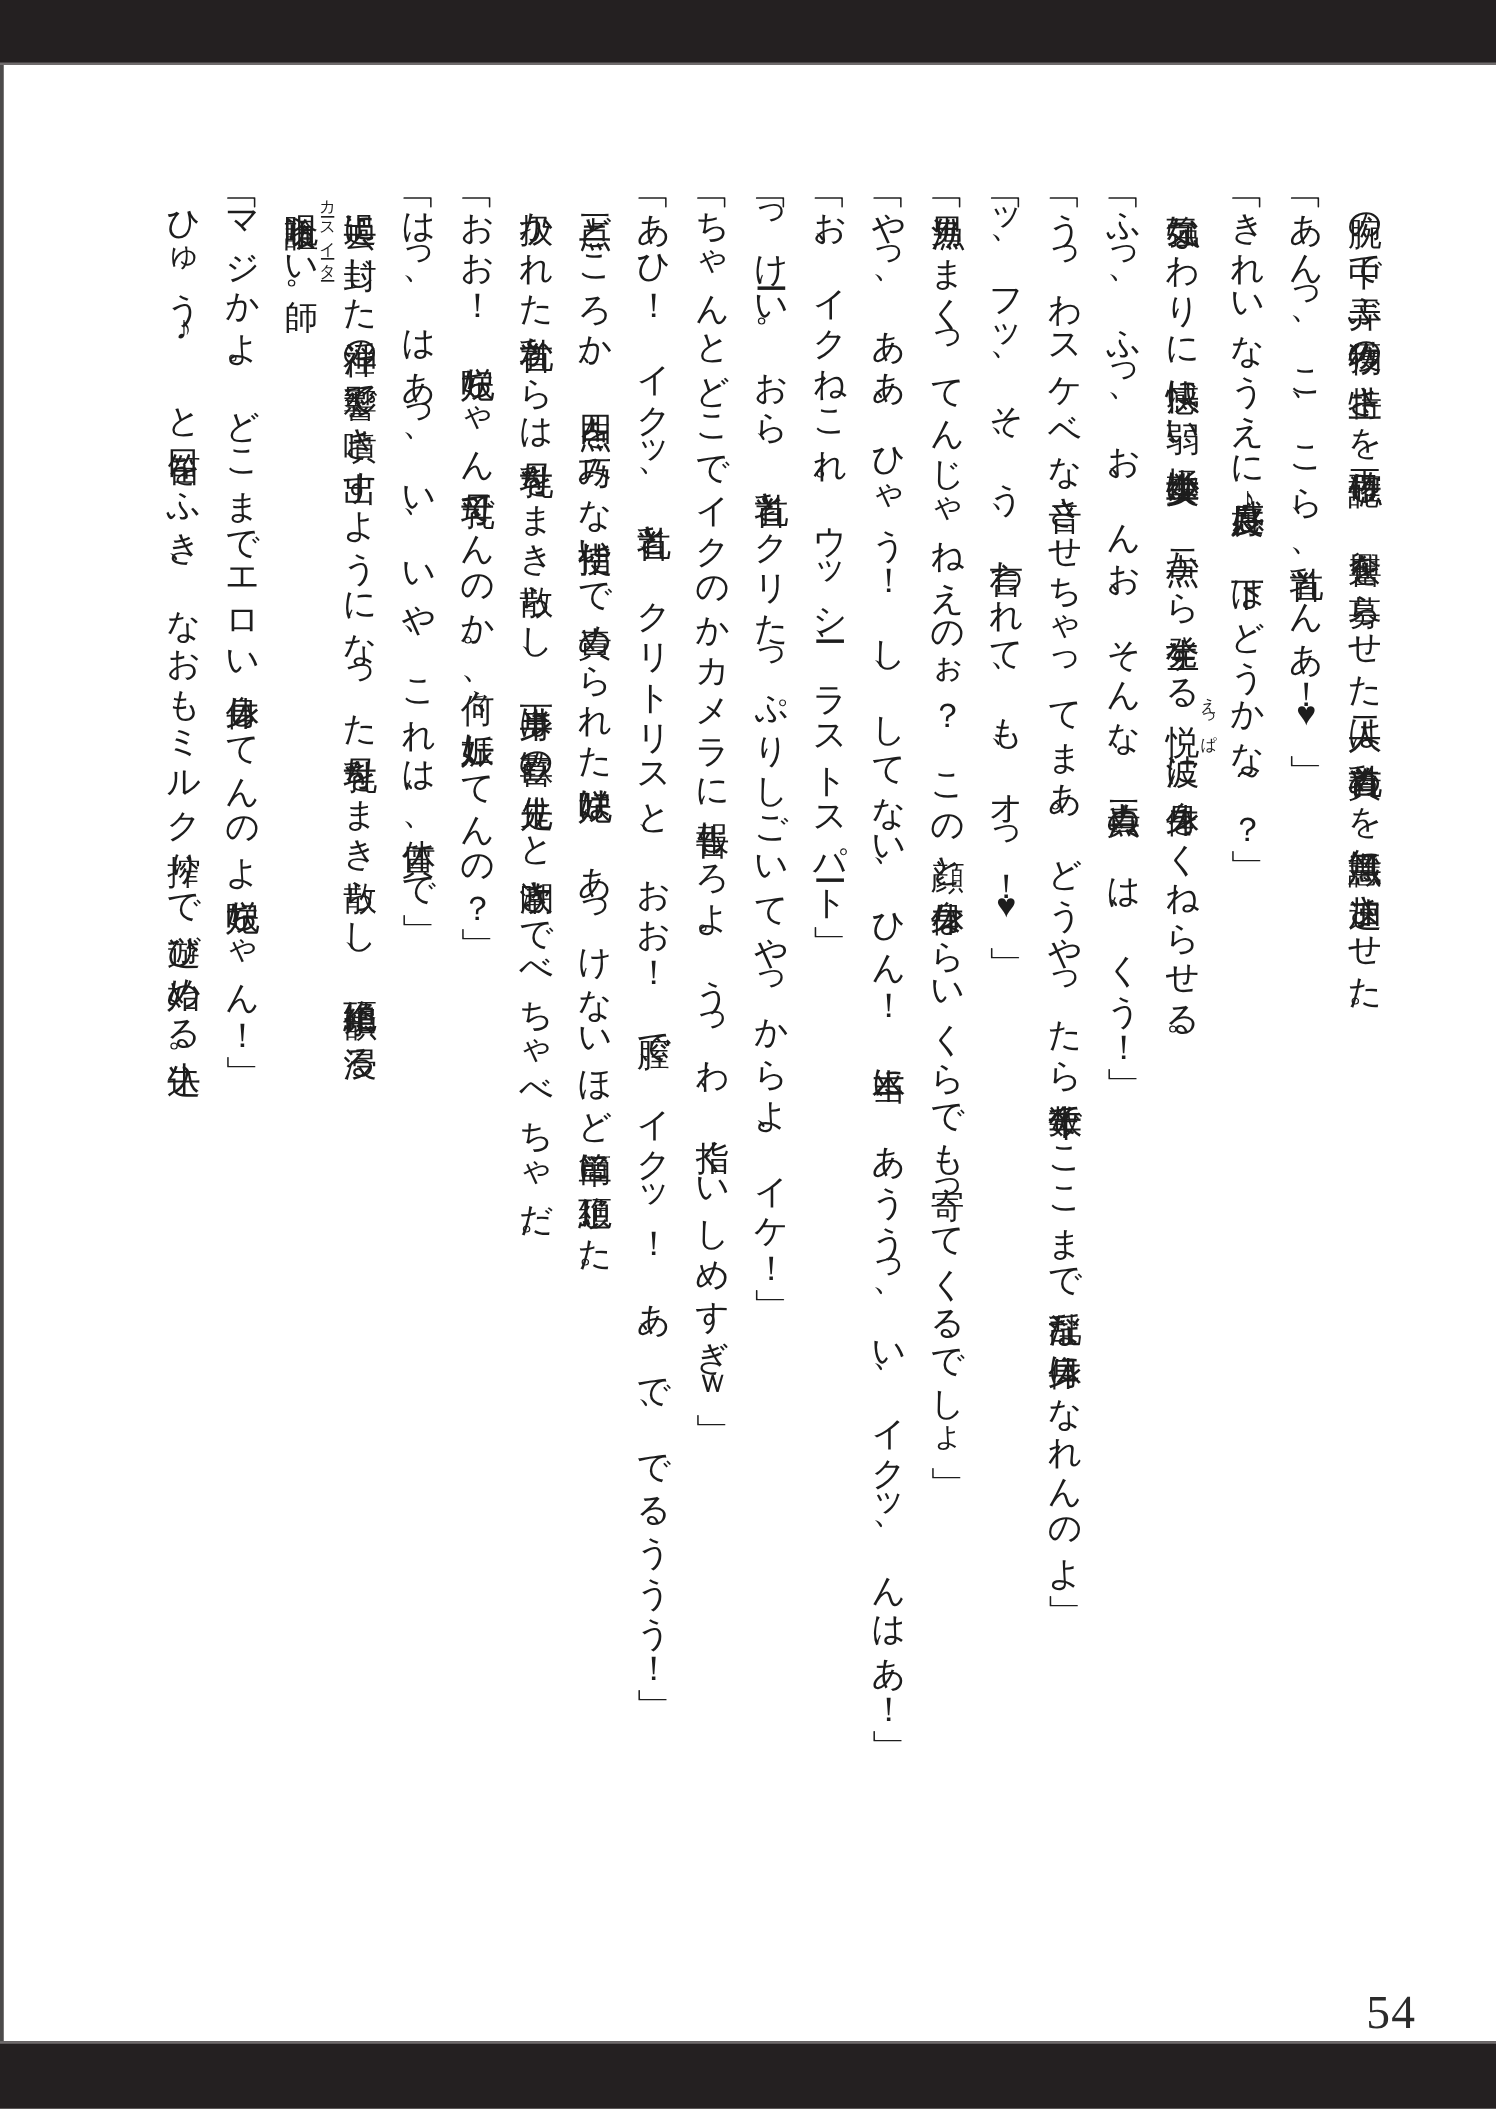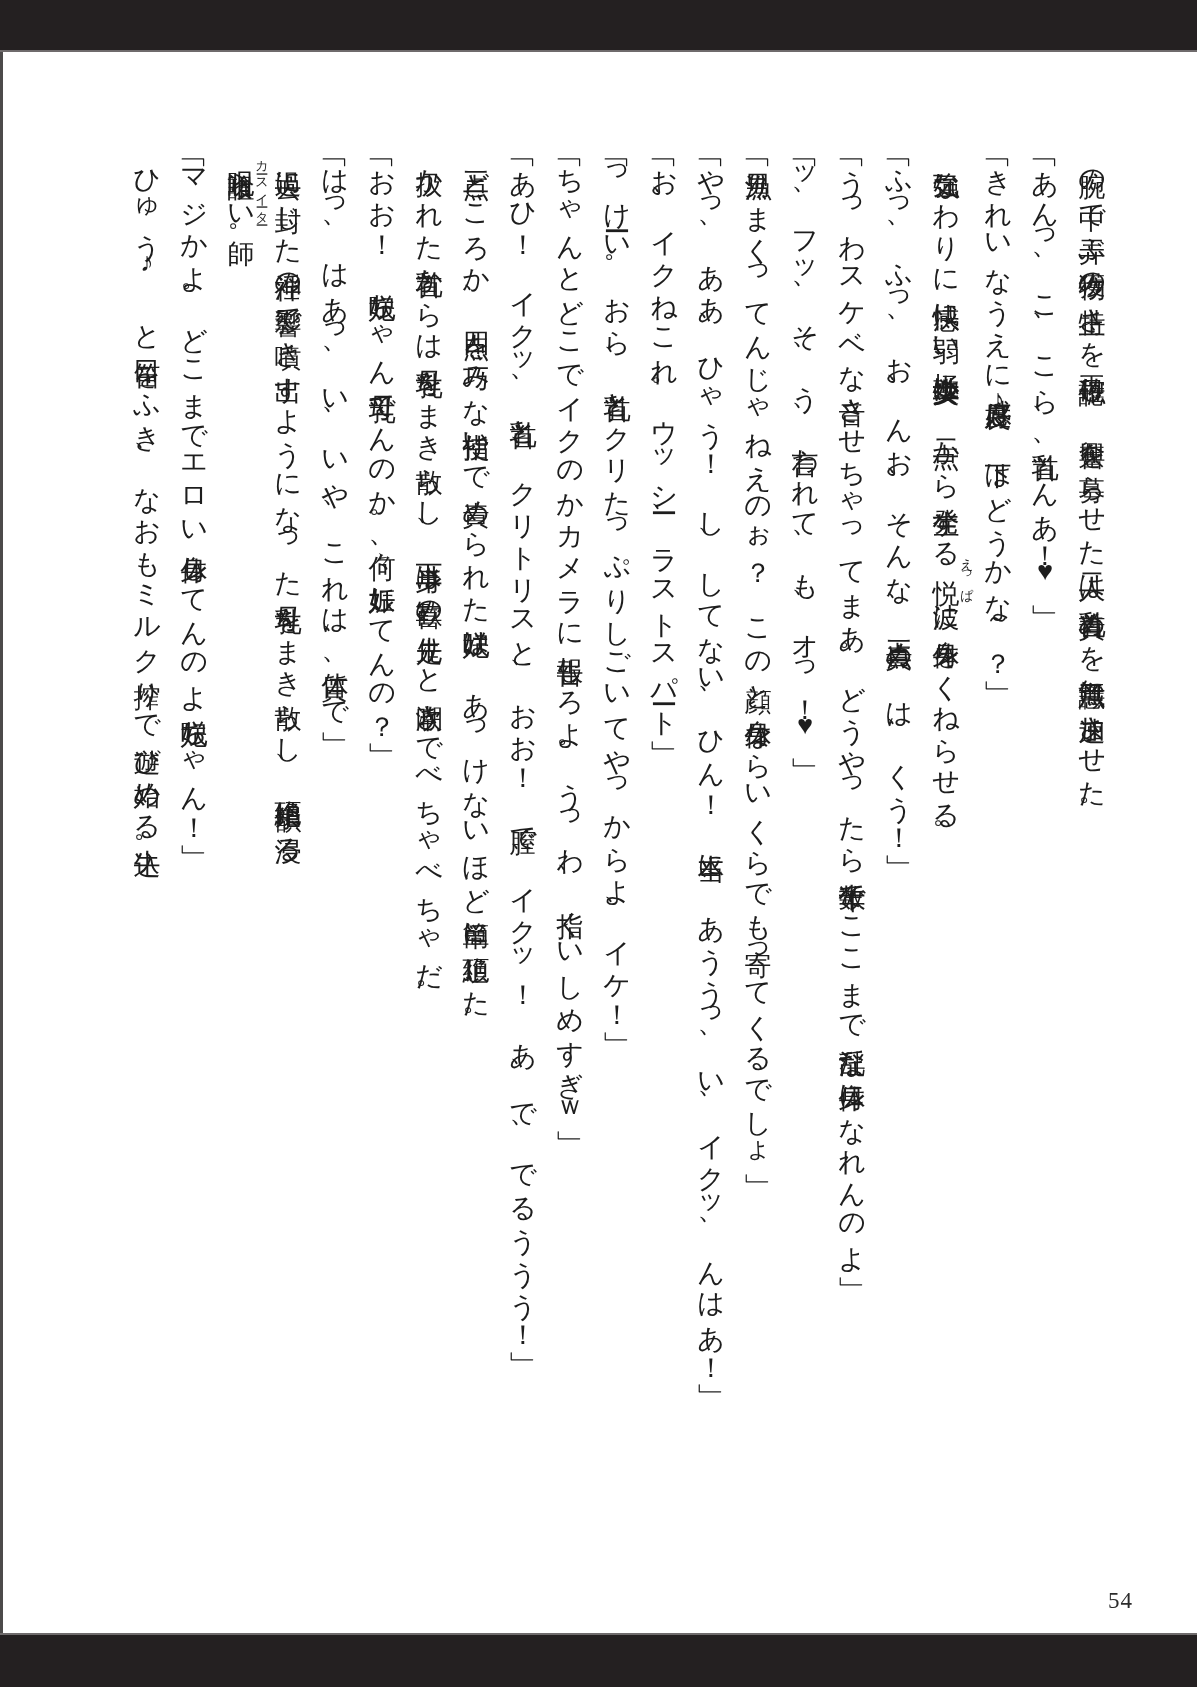--- a/index.html
+++ b/index.html
@@ -57,21 +57,21 @@
   }
   ruby rt {
     font-size: 13px;
     letter-spacing: 0;
     line-height: 1;
   }
   .page-number {
     position: absolute;
     top: 1588px;
     right: 64px;
-    font-size: 23px;
+    font-size: 38px;
     letter-spacing: 1px;
     color: #2b2b2b;
   }
 </style>
 </head>
 <body>
 
 <div class="bar bar-top"></div>
 <div class="left-edge-line"></div>
 

